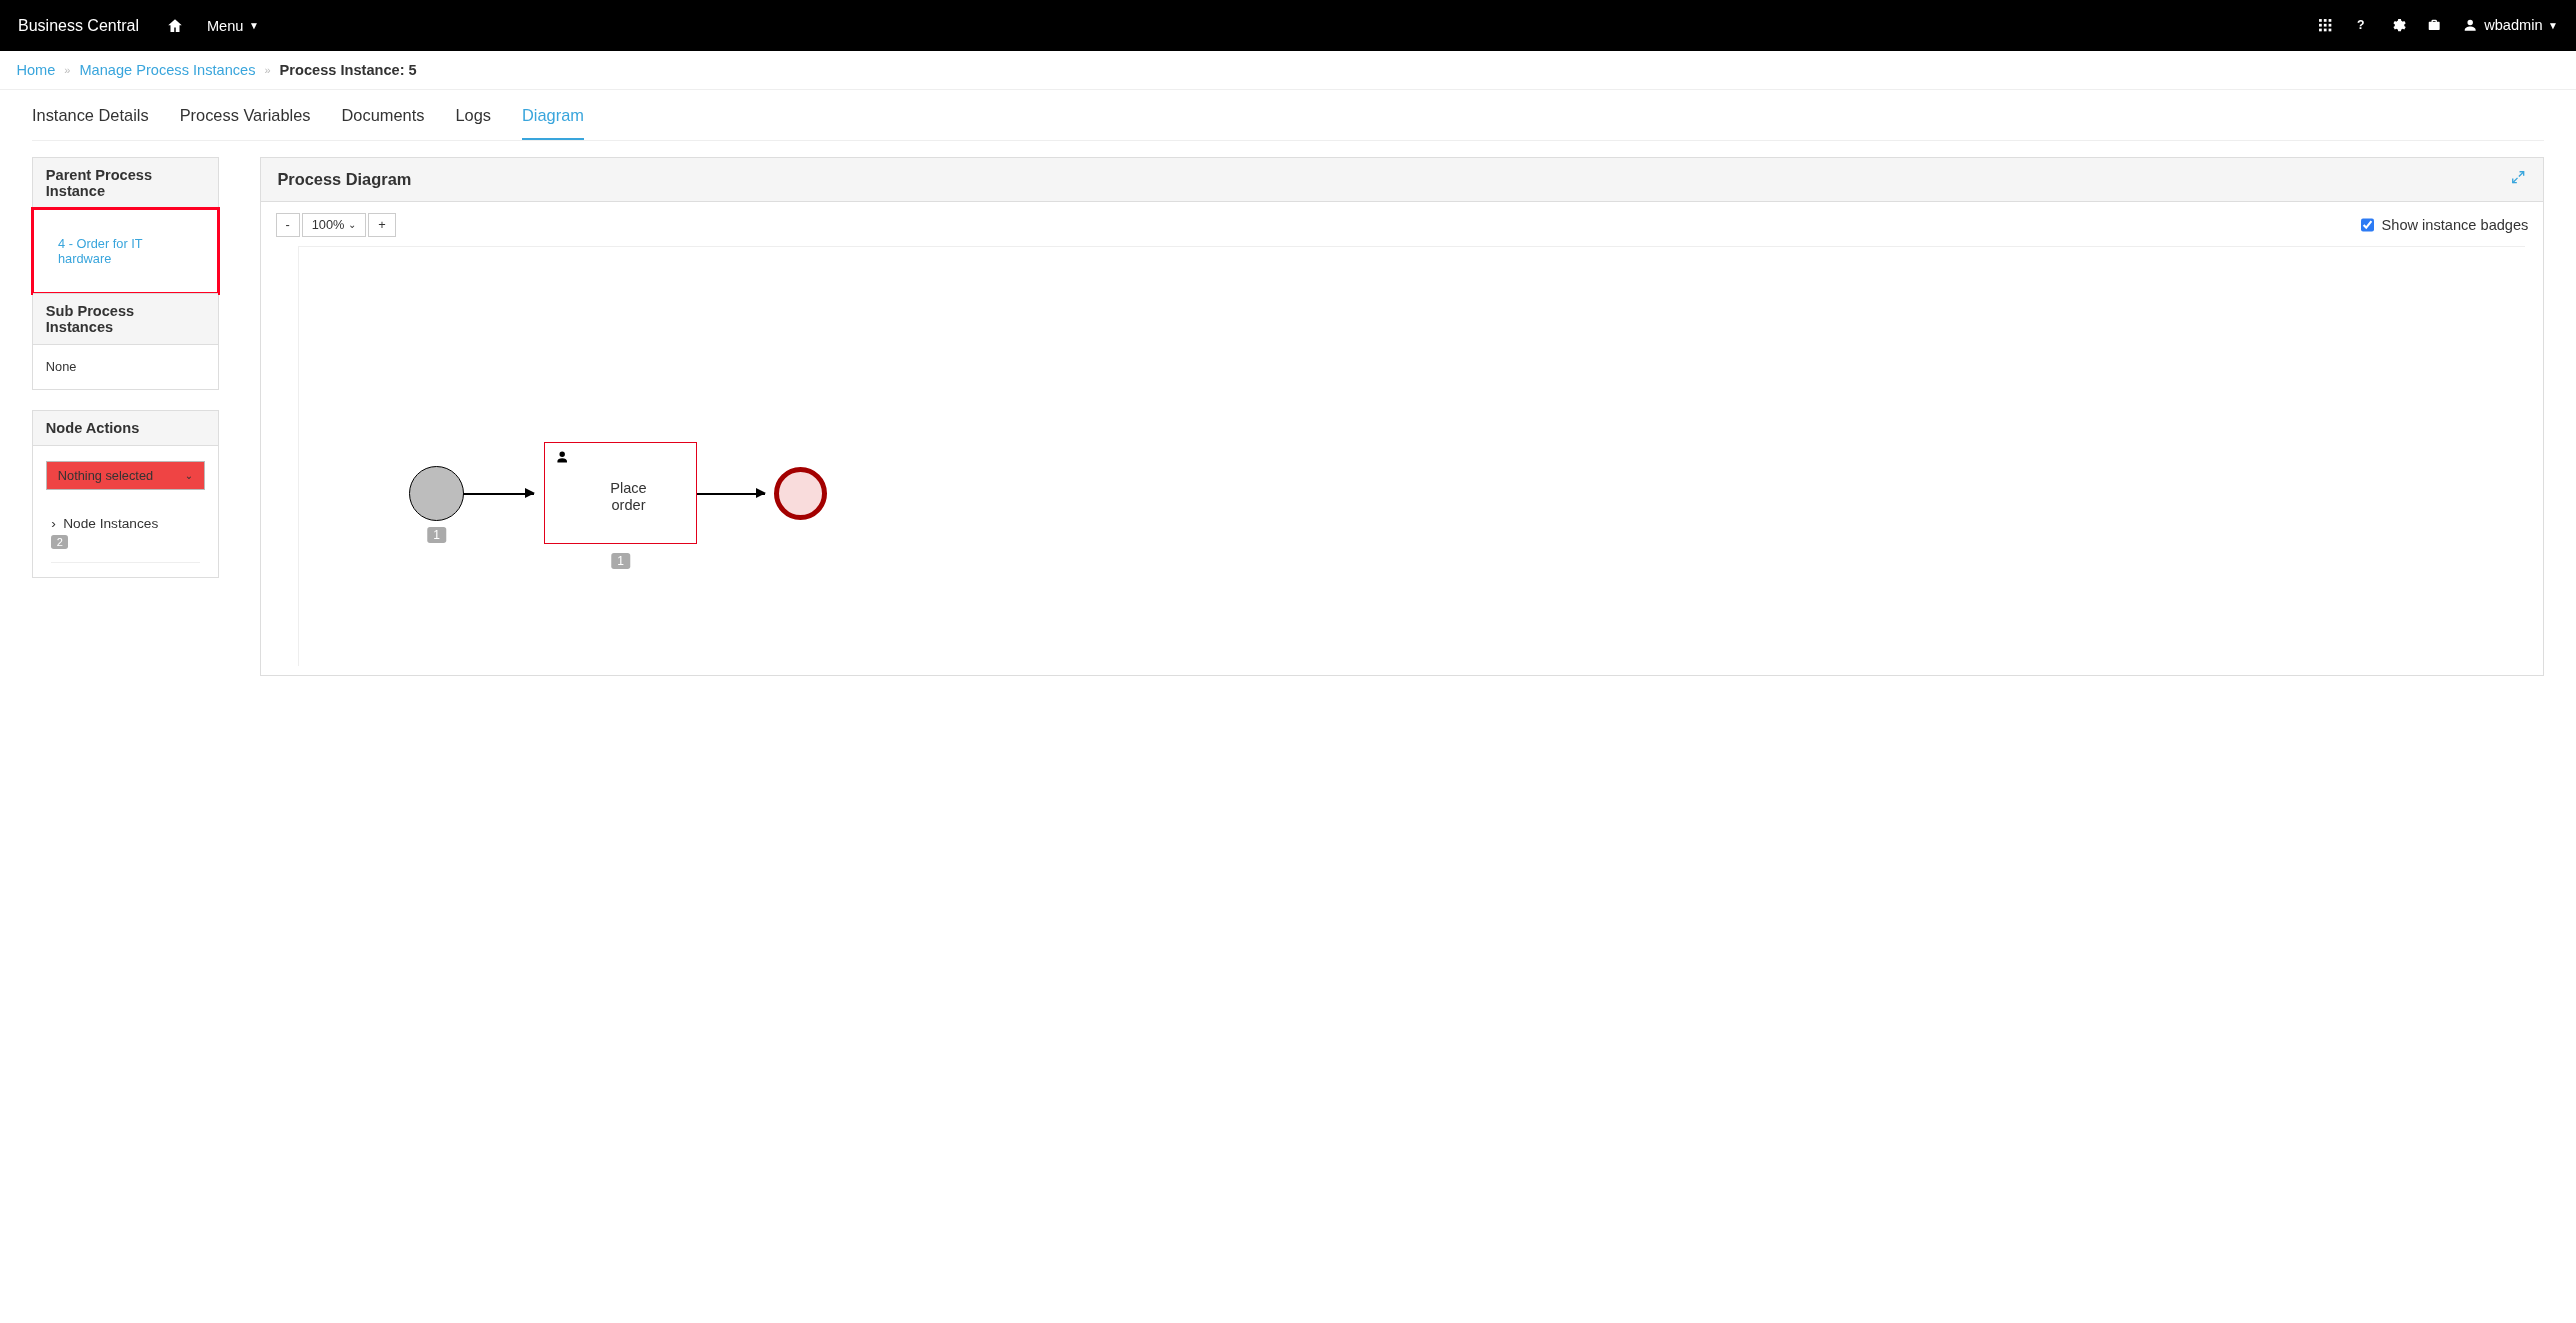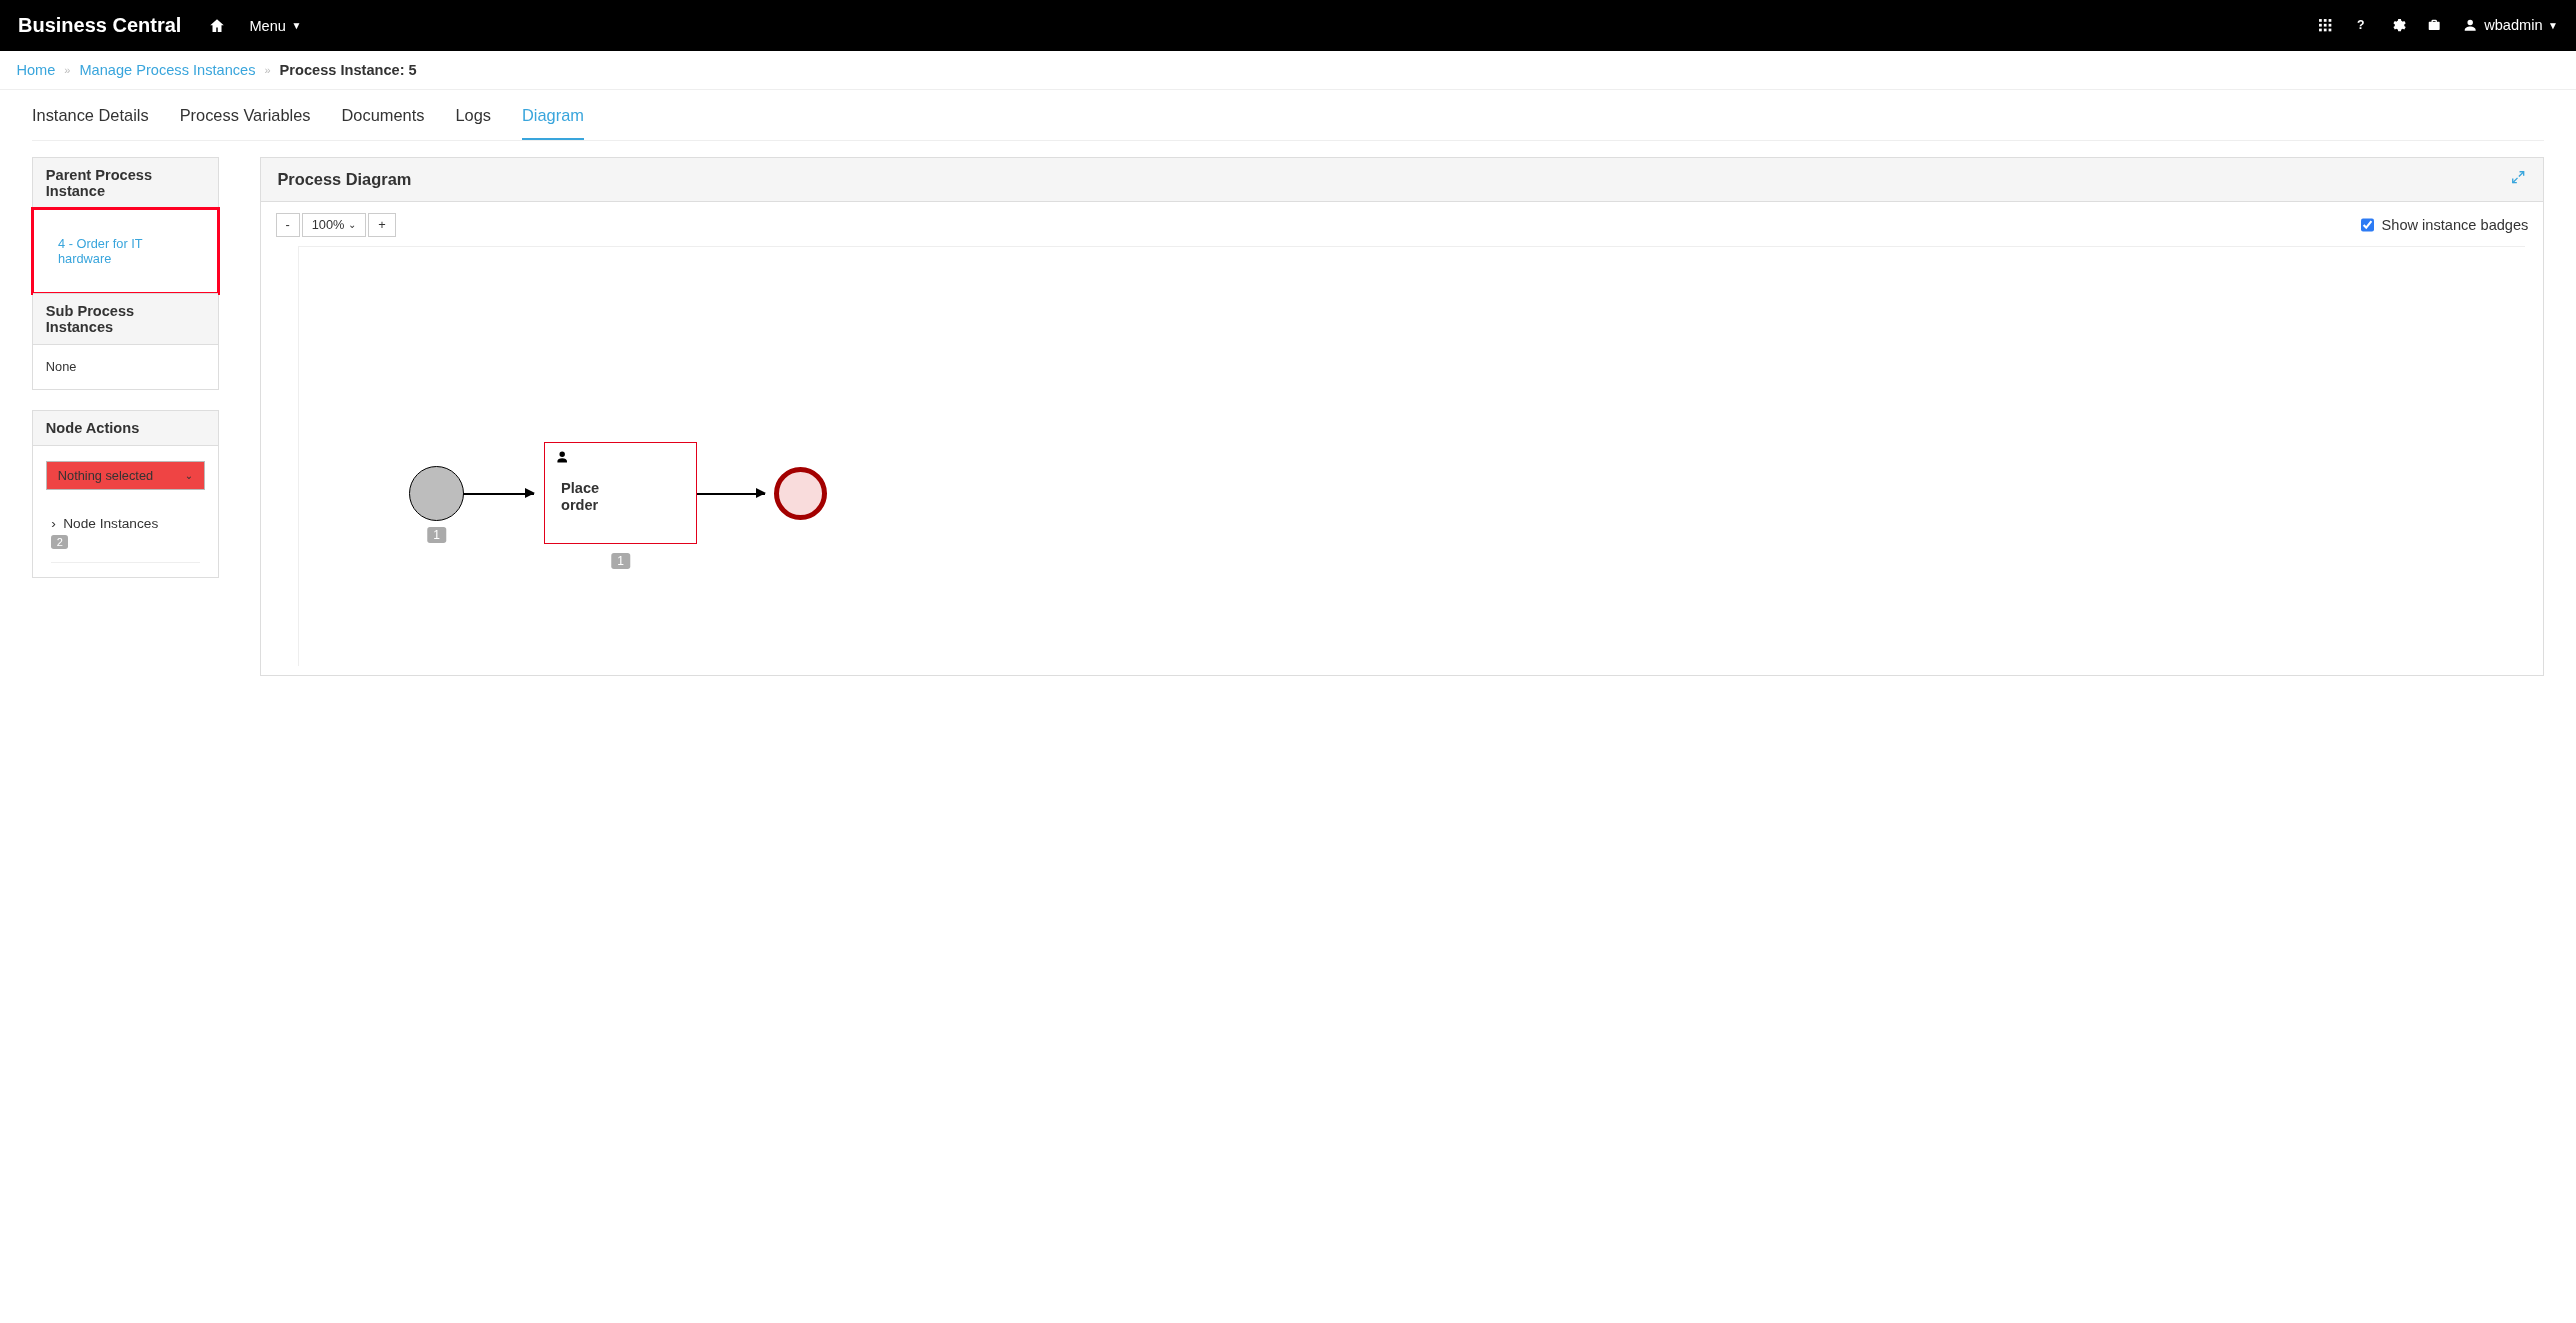--- a/index.html
+++ b/index.html
@@ -1,20 +1,20 @@
 <!DOCTYPE html>
 <html style="font-size:14.6px"><head>
 <meta charset="utf-8">
 <style>
 * { margin:0; padding:0; box-sizing:border-box; font-family:"Helvetica Neue",Helvetica,Arial,sans-serif; }
 body { background:#fff; color:#333; font-size:12.8px; }
 
 
 .topbar { background:#000; height:51px; display:flex; align-items:center; padding:0 18px; color:#fff; }
-.brand { font-size:20px; font-weight:700; margin-right:27px; }
+.brand { font-size:16px; font-weight:400; margin-right:27px; }
 .home-link { color:#fff; margin-right:23px; display:flex; align-items:center; }
 .menu-btn { color:#fff; font-size:14.6px; cursor:pointer; display:flex; align-items:center; gap:5.5px; }
 .topbar .spacer { flex:1; }
 .topbar .ticon { color:#fff; margin-left:20px; cursor:pointer; display:flex; align-items:center; }
 .user-btn { display:flex; align-items:center; gap:5.5px; font-size:14.6px; }
 
 
 .breadcrumbs { padding:11px 16.4px; border-bottom:0.9px solid #eee; font-size:14.6px; display:flex; align-items:center; gap:9px; }
 .breadcrumbs a { color:#39a5dc; text-decoration:none; }
 .breadcrumbs .sep { color:#bbb; font-size:11px; }
@@ -54,21 +54,21 @@
 .chk-row { display:flex; align-items:center; gap:7.3px; font-size:14.6px; }
 .chk-row input { accent-color:#2d7bf4; width:13.7px; height:13.7px; }
 
 .canvas { position:relative; height:420px; margin:9px 18px 9px 37px; border-left:0.9px solid #eee; border-top:0.9px solid #eee; }
 
 
 .start-ev { position:absolute; width:55px; height:55px; border:1.8px solid #000; border-radius:50%; background:#bdbdbd; }
 .start-badge { position:absolute; top:60px; left:50%; transform:translateX(-50%); }
 .task-box { position:absolute; width:153px; height:102px; border:1.8px solid #e2001a; background:#fff; }
 .task-box .usericon { position:absolute; top:5.5px; left:9px; }
-.task-box .label { position:absolute; top:37px; left:16px; right:0; font-size:14.6px; font-weight:700; line-height:1.2; }
+.task-box .label { position:absolute; top:37px; left:16px; right:0; text-align:center; font-size:14.6px; font-weight:400; line-height:1.2; }
 .task-badge { position:absolute; top:110px; left:50%; transform:translateX(-50%); }
 .end-ev { position:absolute; width:53px; height:53px; border:5.5px solid #a30000; border-radius:50%; background:#f9dcdc; }
 .node-badge { background:#aaa; color:#fff; font-size:12px; padding:0.9px 6.4px; border-radius:2.7px; }
 
 .arrow { position:absolute; height:1.8px; background:#000; }
 .arrow::after { content:""; position:absolute; right:-0.9px; top:-4.6px; border-left:10px solid #000; border-top:5.5px solid transparent; border-bottom:5.5px solid transparent; }
 
 svg.icon { width:16.4px; height:16.4px; fill:currentColor; }
 svg.icon-lg { width:18px; height:18px; }
 .chev-down { font-size:10px; }

